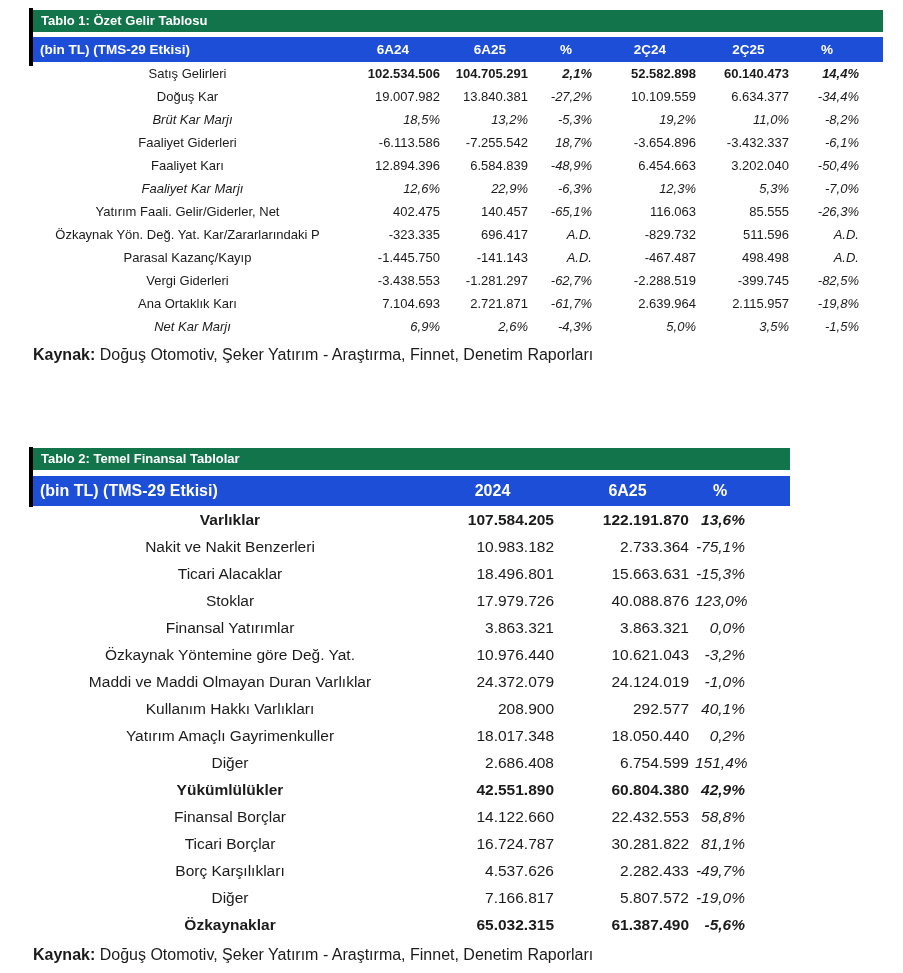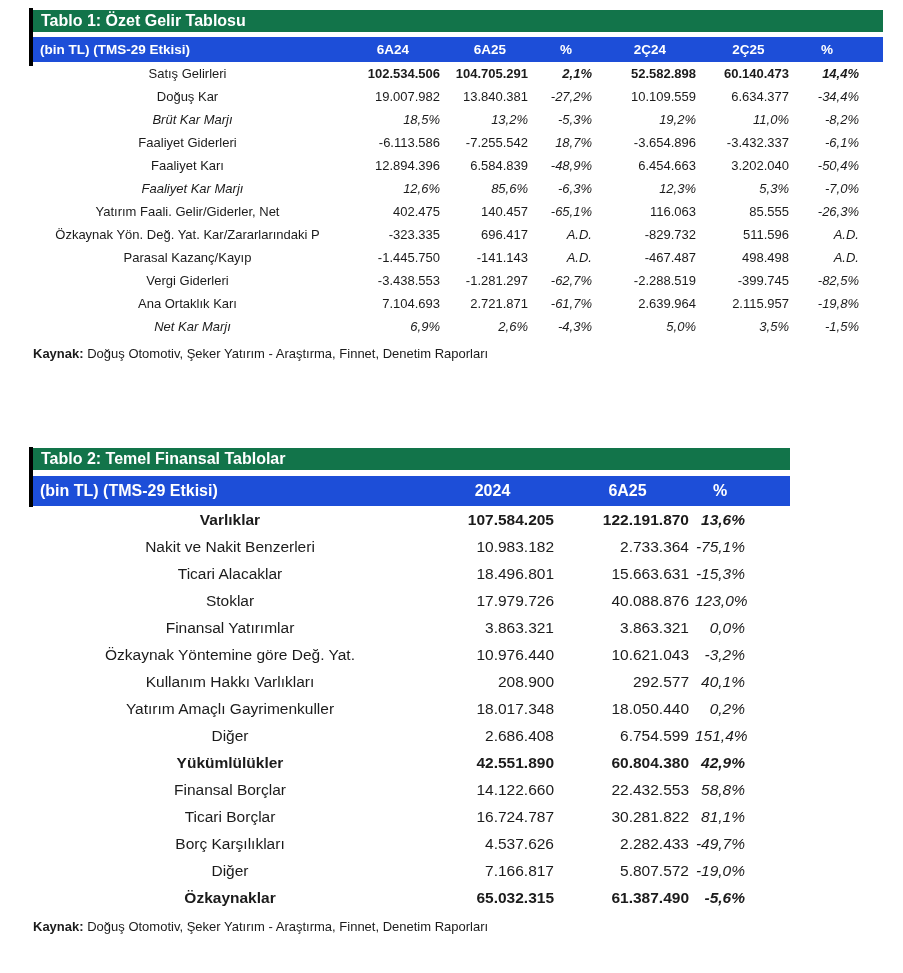--- a/index.html
+++ b/index.html
@@ -13,21 +13,21 @@
   #block1 { top:10px;  width:850px; }
   #block2 { top:448px; width:757px; }
 
   .left-rule { position:absolute; width:4px; background:#000000; }
   #block1 .left-rule { left:-4px; top:-2px; height:58px; }
   #block2 .left-rule { left:-4px; top:-1px; height:60px; }
 
   .title-bar {
     background:#12744a; color:#ffffff; font-weight:bold;
     height:22px; line-height:22px; padding-left:8px;
-    font-size:16px;
+    font-size:13px;
   }
   #block1 .title-bar { margin-bottom:5px; }
   #block2 .title-bar { margin-bottom:6px; }
 
   table { border-collapse:collapse; table-layout:fixed; width:100%; }
   thead th { background:#1d4ed8; color:#ffffff; font-weight:bold; text-align:center; }
   #block1 thead th { height:25px; font-size:13.5px; }
   #block2 thead th { height:30px; font-size:16px; }
   th.lbl { text-align:left; padding-left:7px; }
 
@@ -42,21 +42,21 @@
   #block2 td:nth-child(4), #block2 th:nth-child(4) { padding-right:45px; }
 
   
   #block1 td:nth-child(4), #block1 td:nth-child(7), #block2 td:nth-child(4) { font-style:italic; }
 
   tr.margin td { font-style:italic; }
   tr.margin td.lbl { padding-left:12px; }
   tr.bold td { font-weight:bold; }
   tr.vbold td:not(.lbl) { font-weight:bold; }
 
-  .source { font-size:13px; margin-top:8px; color:#1b1b1b; }
+  .source { font-size:16px; margin-top:8px; color:#1b1b1b; }
   .source b { font-weight:bold; }
 </style>
 </head>
 <body>
 
 <section class="block" id="block1">
   <div class="left-rule"></div>
   <div class="title-bar">
     <span>Tablo 1: Özet Gelir Tablosu</span>
   </div>
@@ -123,21 +123,21 @@
           <td>12.894.396</td>
           <td>6.584.839</td>
           <td>-48,9%</td>
           <td>6.454.663</td>
           <td>3.202.040</td>
           <td>-50,4%</td>
         </tr>
         <tr class="margin">
           <td class="lbl">Faaliyet Kar Marjı</td>
           <td>12,6%</td>
-          <td>85,6%</td>
+          <td>22,9%</td>
           <td>-6,3%</td>
           <td>12,3%</td>
           <td>5,3%</td>
           <td>-7,0%</td>
         </tr>
         <tr>
           <td class="lbl">Yatırım Faali. Gelir/Giderler, Net</td>
           <td>402.475</td>
           <td>140.457</td>
           <td>-65,1%</td>
@@ -246,20 +246,26 @@
           <td>3.863.321</td>
           <td>0,0%</td>
         </tr>
         <tr>
           <td class="lbl">Özkaynak Yöntemine göre Değ. Yat.</td>
           <td>10.976.440</td>
           <td>10.621.043</td>
           <td>-3,2%</td>
         </tr>
         <tr>
+          <td class="lbl">Maddi ve Maddi Olmayan Duran Varlıklar</td>
+          <td>24.372.079</td>
+          <td>24.124.019</td>
+          <td>-1,0%</td>
+        </tr>
+        <tr>
           <td class="lbl">Kullanım Hakkı Varlıkları</td>
           <td>208.900</td>
           <td>292.577</td>
           <td>40,1%</td>
         </tr>
         <tr>
           <td class="lbl">Yatırım Amaçlı Gayrimenkuller</td>
           <td>18.017.348</td>
           <td>18.050.440</td>
           <td>0,2%</td>

